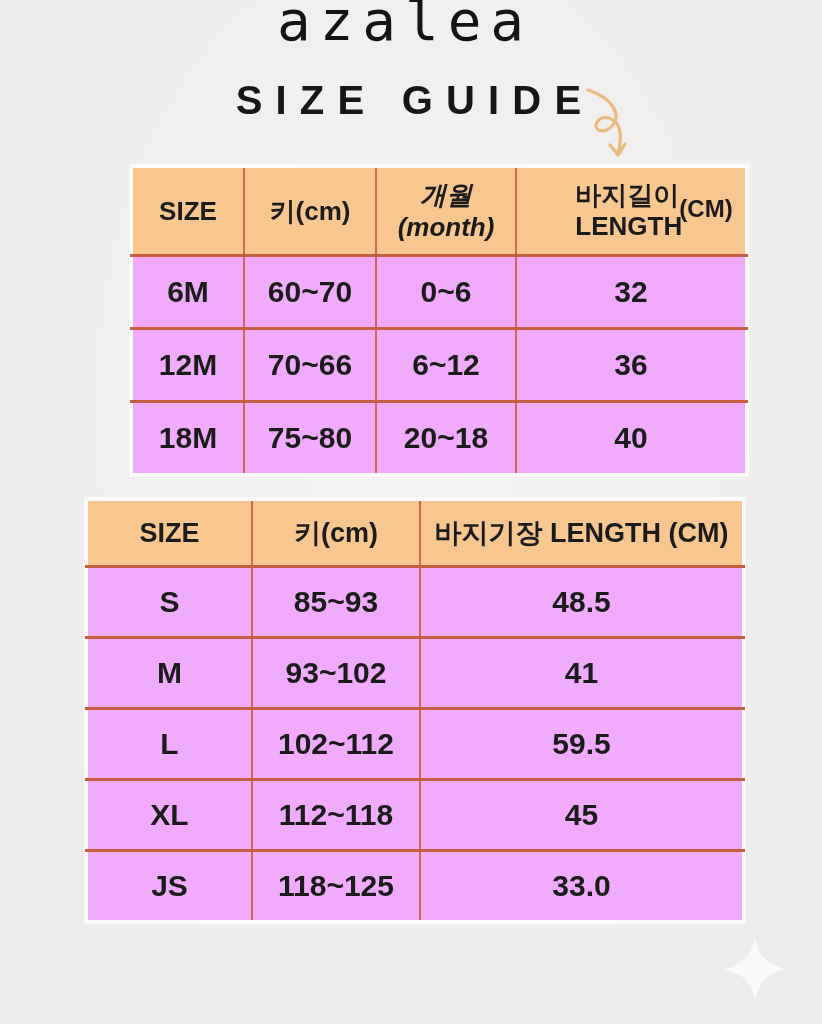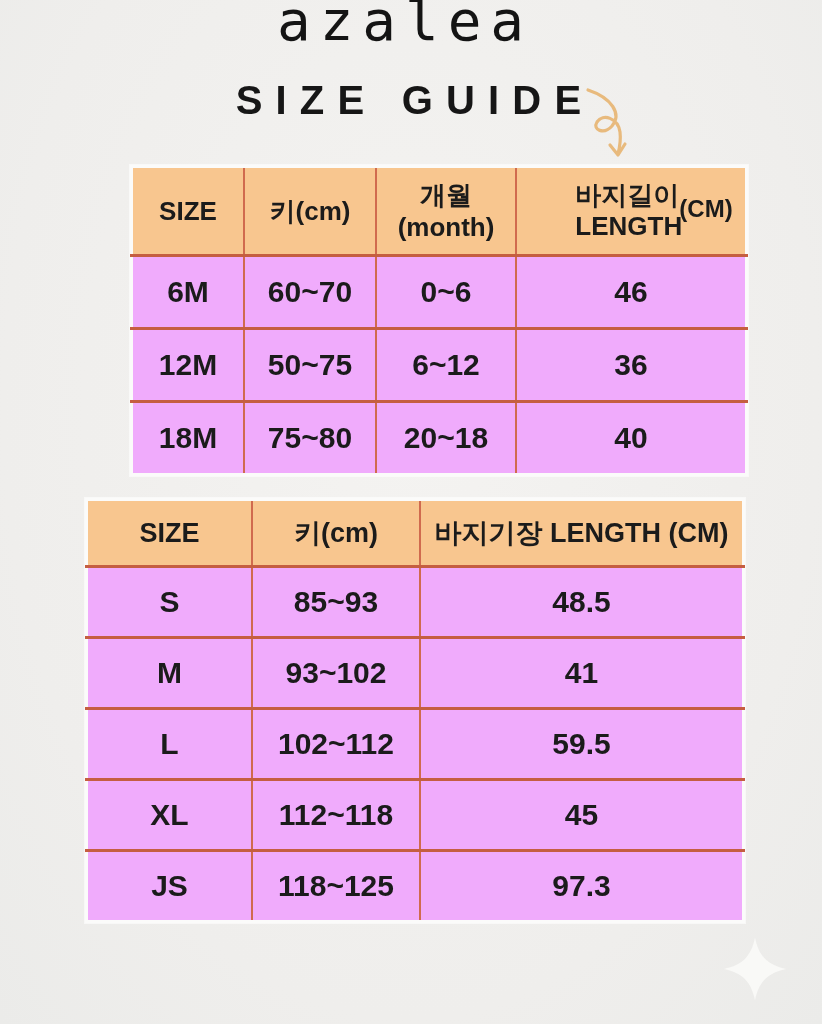--- a/index.html
+++ b/index.html
@@ -78,21 +78,21 @@
   
   table.sg th + th, table.sg td + td { border-left: 2px solid #d06a4e; }
   table.sg tbody tr > * { border-top: 3px solid #c55e41; }
 
   
   #table1 { left: 130px; top: 165px; width: 560px; }
   #table1 th { height: 86px; font-size: 26px; }
   #table1 td { height: 70px; font-size: 30px; }
   #table1 .col-size   { width: 110px; }
   #table1 .col-height { width: 130px; }
-  #table1 .col-month  { width: 138px; }
+  #table1 .col-month  { width: 138px; font-style: italic; }
   #table1 .col-length { width: 182px; padding-left: 46px; }
   .two-line { line-height: 1.25; }
   .len-head { display: inline-block; text-align: left; line-height: 1.2; }
   .len-head .unit {
     display: inline-block;
     transform: translateY(13px);
     font-size: 24px;
   }
 
   
@@ -146,25 +146,25 @@
             <div>LENGTH</div>
           </div>
         </th>
       </tr>
     </thead>
     <tbody>
       <tr>
         <td>6M</td>
         <td>60~70</td>
         <td>0~6</td>
-        <td>46</td>
+        <td>32</td>
       </tr>
       <tr>
         <td>12M</td>
-        <td>50~75</td>
+        <td>70~66</td>
         <td>6~12</td>
         <td>36</td>
       </tr>
       <tr>
         <td>18M</td>
         <td>75~80</td>
         <td>20~18</td>
         <td>40</td>
       </tr>
     </tbody>
@@ -195,21 +195,21 @@
         <td>59.5</td>
       </tr>
       <tr>
         <td>XL</td>
         <td>112~118</td>
         <td>45</td>
       </tr>
       <tr>
         <td>JS</td>
         <td>118~125</td>
-        <td>97.3</td>
+        <td>33.0</td>
       </tr>
     </tbody>
   </table>
 
   <div class="sparkle">
     <svg width="66" height="66" viewBox="0 0 64 64">
       <path d="M32 2 C36 20 44 28 62 32 C44 36 36 44 32 62 C28 44 20 36 2 32 C20 28 28 20 32 2 Z" fill="#fbfbf9"></path>
     </svg>
   </div>
 

